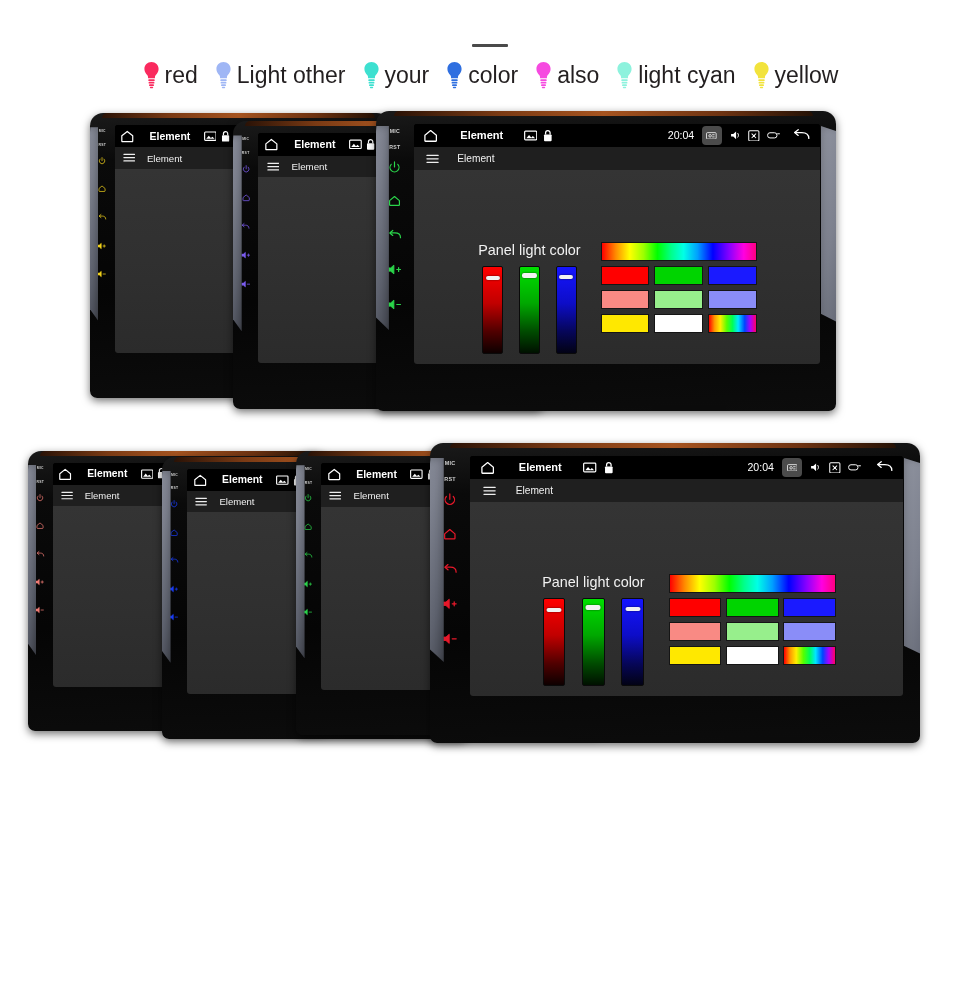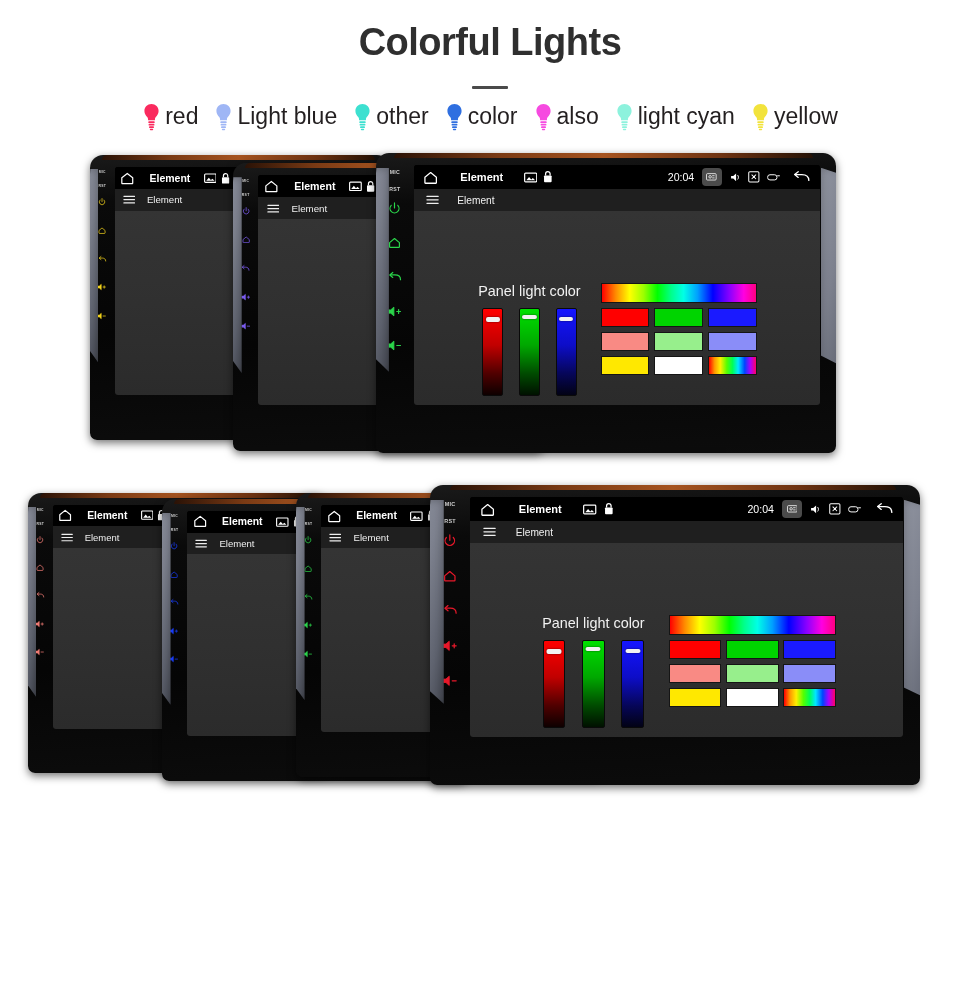--- a/index.html
+++ b/index.html
@@ -153,21 +153,20 @@
     color: rgba(255,255,255,.10);
     text-shadow: 0 1px 0 rgba(0,0,0,.25);
     letter-spacing: 1px; pointer-events: none;
     font-family: "Liberation Serif", serif;
   }
 </style>
 </head>
 <body>
 
 <div class="header">
-  <div class="page-title">Colorful Lights</div>
   <div class="title-divider"></div>
   <div class="bulb-row" id="bulb-row">
       <div class="bulb-item">
         <span>
           <svg class="bulb-ico" viewBox="0 0 20 30">
     <path d="M10 1C5.6 1 2.4 4.3 2.4 8.5c0 3 1.7 5 3 6.6.6.8.9 1.4.9 2.2v1.2h7.4v-1.2c0-.8.3-1.4.9-2.2 1.3-1.6 3-3.6 3-6.6C17.6 4.3 14.4 1 10 1z" fill="#fa2a5e"></path>
     <rect x="6.6" y="19.6" width="6.8" height="1.9" rx=".7" fill="#fa2a5e"></rect>
     <rect x="6.9" y="22.3" width="6.2" height="1.9" rx=".7" fill="#fa2a5e"></rect>
     <rect x="7.4" y="25" width="5.2" height="1.9" rx=".7" fill="#fa2a5e"></rect>
     <rect x="8.2" y="27.6" width="3.6" height="1.7" rx=".8" fill="#fa2a5e"></rect>
@@ -178,33 +177,33 @@
       <div class="bulb-item">
         <span>
           <svg class="bulb-ico" viewBox="0 0 20 30">
     <path d="M10 1C5.6 1 2.4 4.3 2.4 8.5c0 3 1.7 5 3 6.6.6.8.9 1.4.9 2.2v1.2h7.4v-1.2c0-.8.3-1.4.9-2.2 1.3-1.6 3-3.6 3-6.6C17.6 4.3 14.4 1 10 1z" fill="#9fb6f5"></path>
     <rect x="6.6" y="19.6" width="6.8" height="1.9" rx=".7" fill="#9fb6f5"></rect>
     <rect x="6.9" y="22.3" width="6.2" height="1.9" rx=".7" fill="#9fb6f5"></rect>
     <rect x="7.4" y="25" width="5.2" height="1.9" rx=".7" fill="#9fb6f5"></rect>
     <rect x="8.2" y="27.6" width="3.6" height="1.7" rx=".8" fill="#9fb6f5"></rect>
   </svg>
         </span>
-        <span class="bulb-label">Light blue</span>
+        <span class="bulb-label">Light other</span>
       </div>
       <div class="bulb-item">
         <span>
           <svg class="bulb-ico" viewBox="0 0 20 30">
     <path d="M10 1C5.6 1 2.4 4.3 2.4 8.5c0 3 1.7 5 3 6.6.6.8.9 1.4.9 2.2v1.2h7.4v-1.2c0-.8.3-1.4.9-2.2 1.3-1.6 3-3.6 3-6.6C17.6 4.3 14.4 1 10 1z" fill="#3de0d0"></path>
     <rect x="6.6" y="19.6" width="6.8" height="1.9" rx=".7" fill="#3de0d0"></rect>
     <rect x="6.9" y="22.3" width="6.2" height="1.9" rx=".7" fill="#3de0d0"></rect>
     <rect x="7.4" y="25" width="5.2" height="1.9" rx=".7" fill="#3de0d0"></rect>
     <rect x="8.2" y="27.6" width="3.6" height="1.7" rx=".8" fill="#3de0d0"></rect>
   </svg>
         </span>
-        <span class="bulb-label">other</span>
+        <span class="bulb-label">your</span>
       </div>
       <div class="bulb-item">
         <span>
           <svg class="bulb-ico" viewBox="0 0 20 30">
     <path d="M10 1C5.6 1 2.4 4.3 2.4 8.5c0 3 1.7 5 3 6.6.6.8.9 1.4.9 2.2v1.2h7.4v-1.2c0-.8.3-1.4.9-2.2 1.3-1.6 3-3.6 3-6.6C17.6 4.3 14.4 1 10 1z" fill="#2f6fe0"></path>
     <rect x="6.6" y="19.6" width="6.8" height="1.9" rx=".7" fill="#2f6fe0"></rect>
     <rect x="6.9" y="22.3" width="6.2" height="1.9" rx=".7" fill="#2f6fe0"></rect>
     <rect x="7.4" y="25" width="5.2" height="1.9" rx=".7" fill="#2f6fe0"></rect>
     <rect x="8.2" y="27.6" width="3.6" height="1.7" rx=".8" fill="#2f6fe0"></rect>
   </svg>

